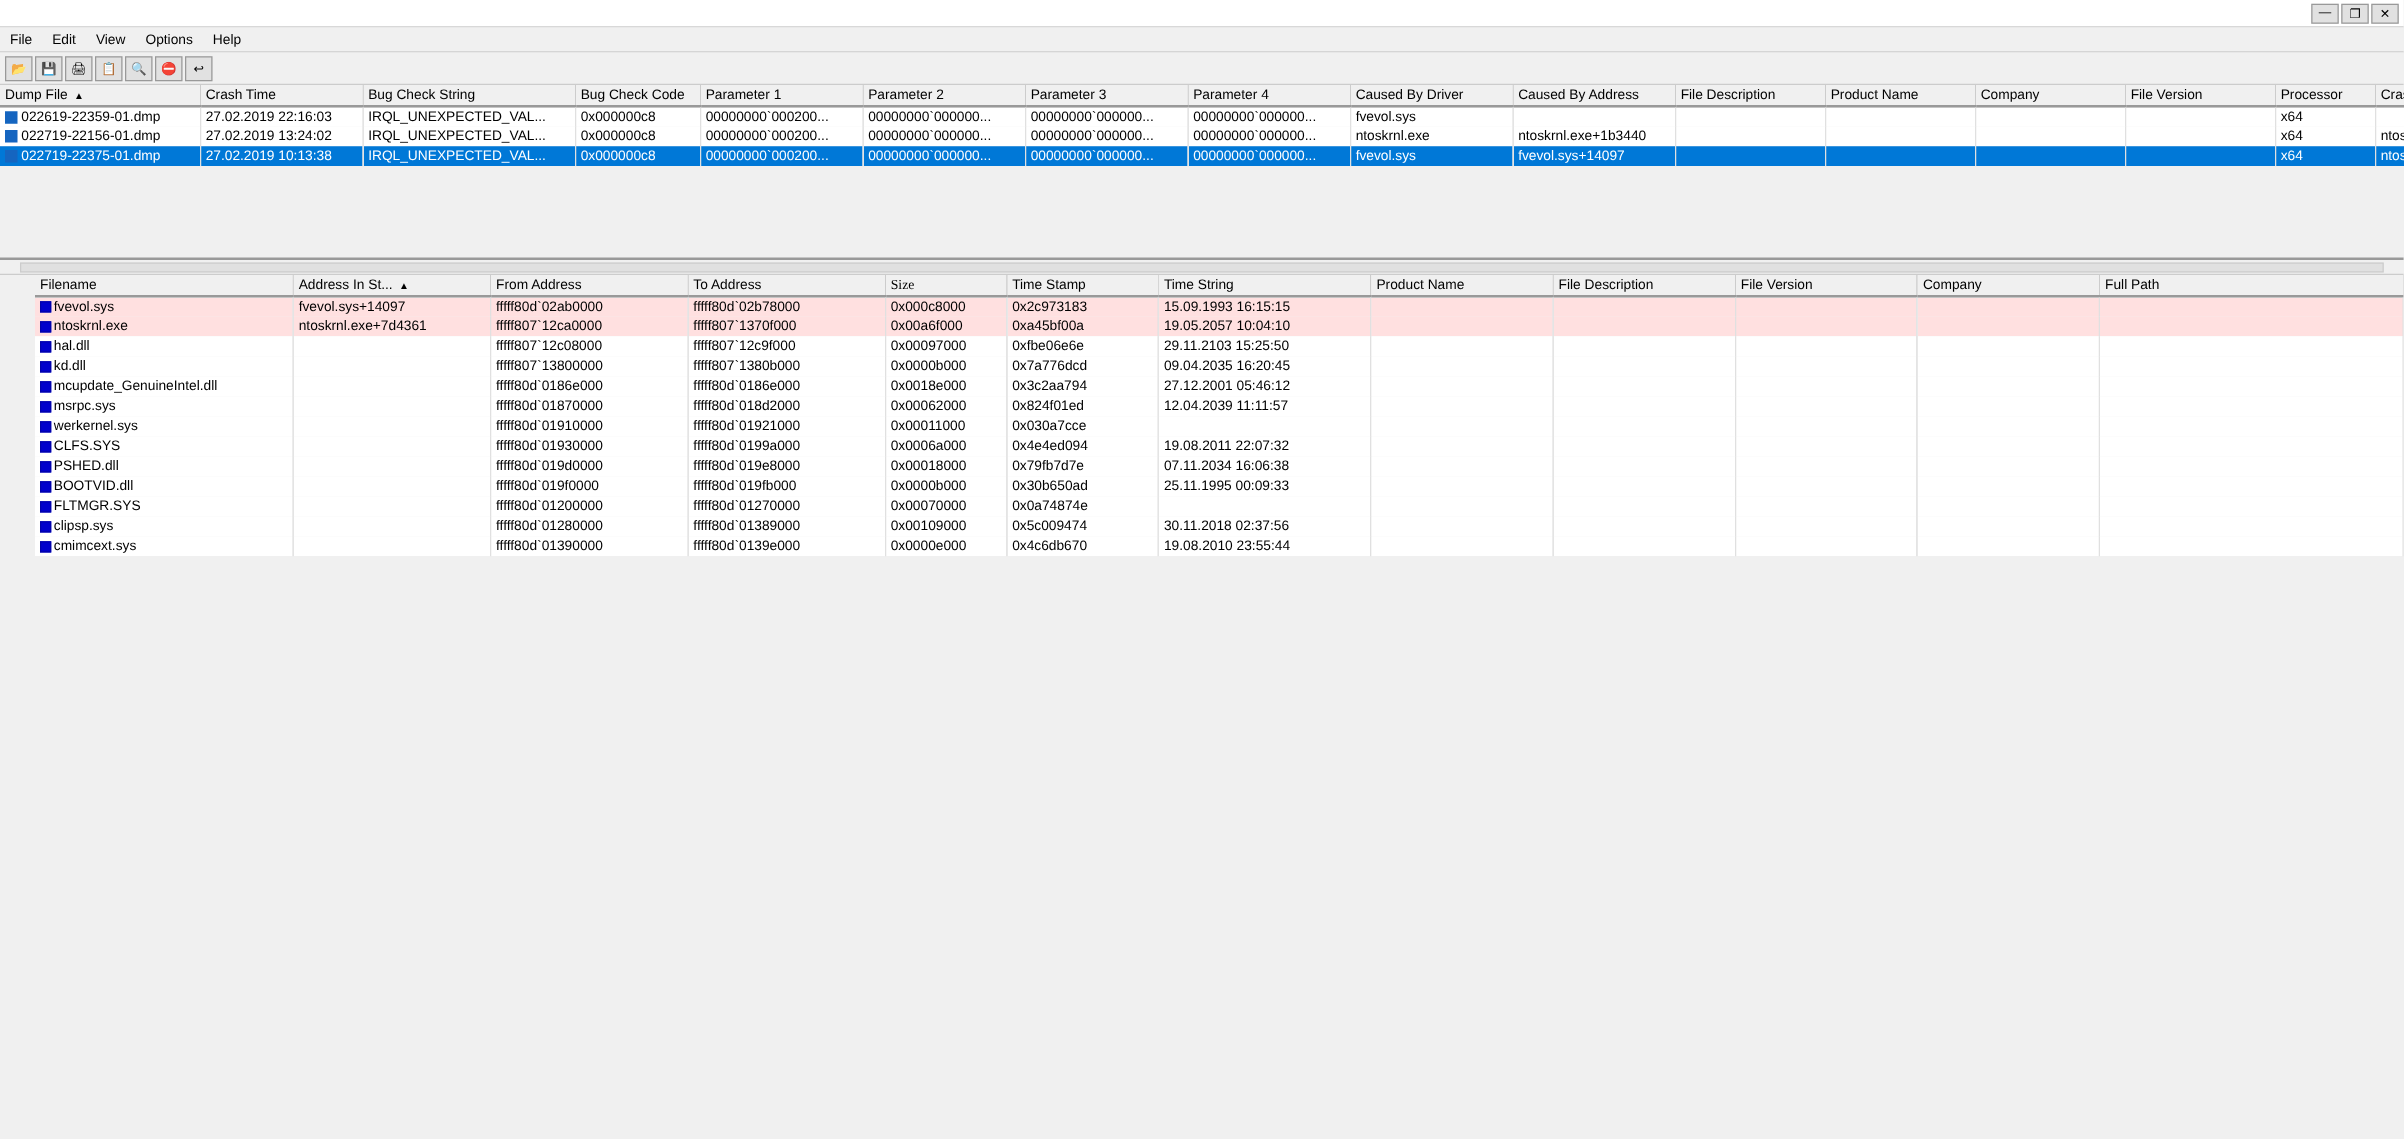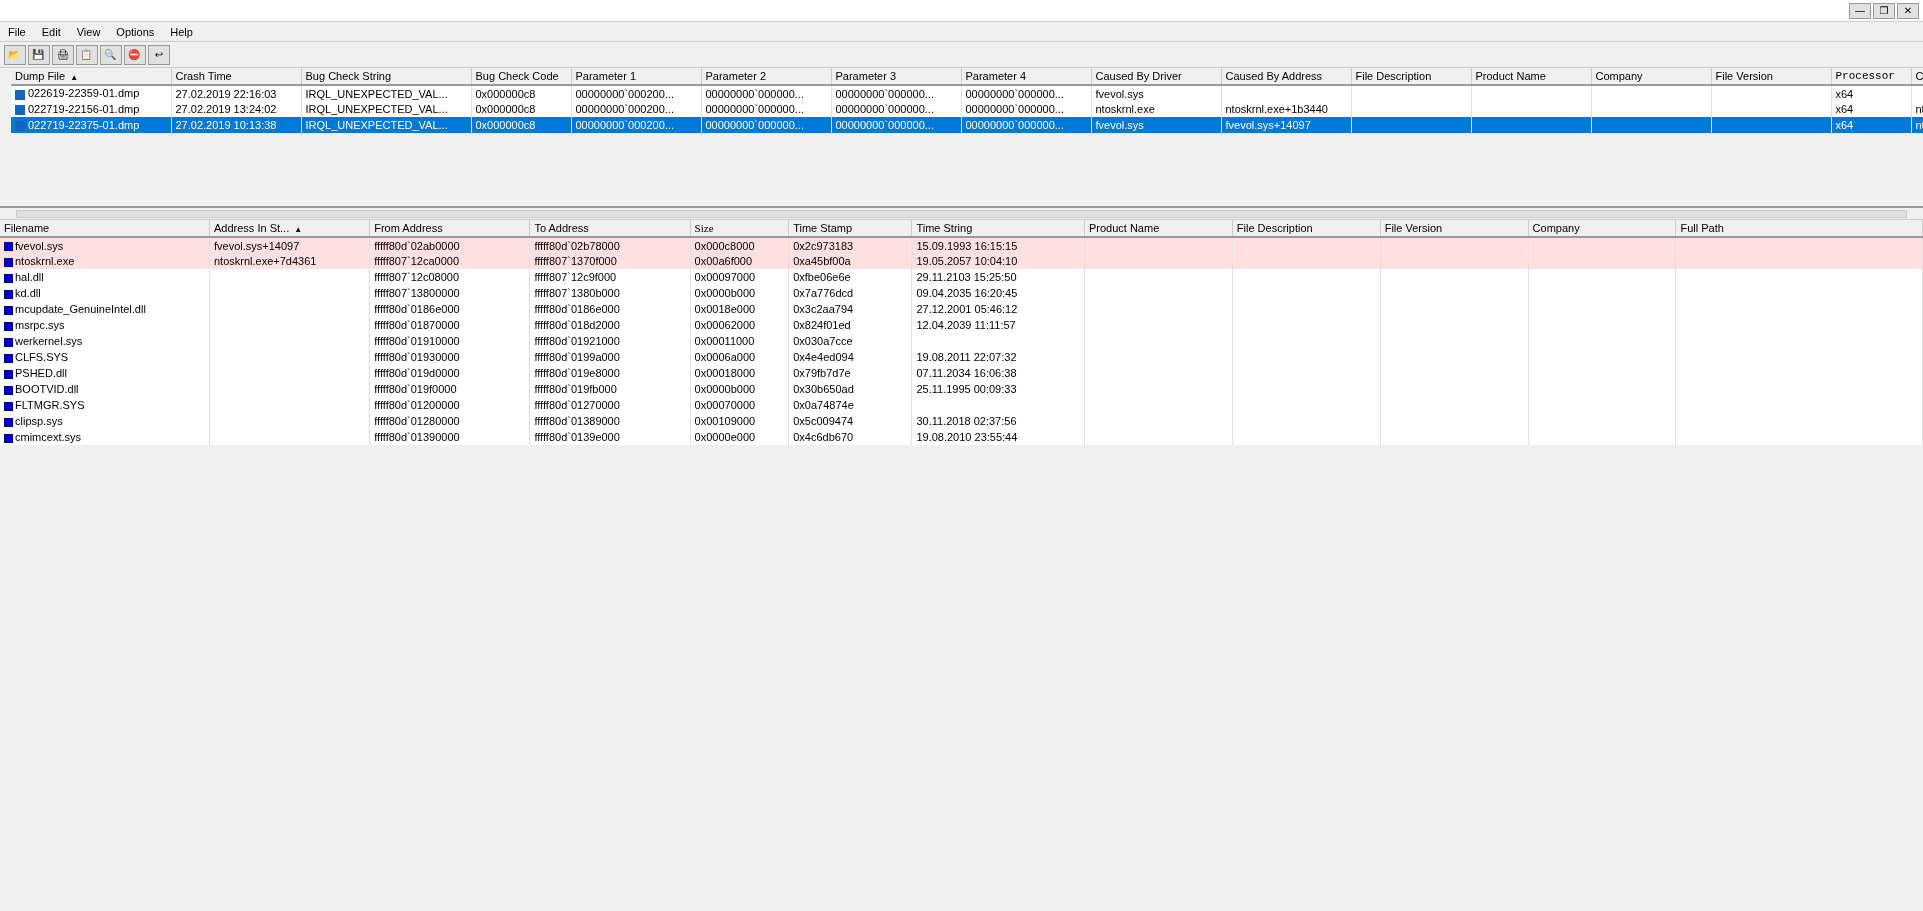--- a/index.html
+++ b/index.html
@@ -87,21 +87,20 @@
       flex-direction: column;
       height: calc(911px - 22px - 20px - 26px);
     }
 
     
     .upper-pane {
       flex: 0 0 auto;
       height: 140px;
       overflow: hidden;
       border-bottom: 2px solid #999;
-      padding-left: 11px;
     }
 
     
     .lower-pane {
       flex: 1;
       overflow: hidden;
       display: flex;
       flex-direction: column;
     }
 
@@ -154,20 +153,21 @@
     .upper-pane-scroll {
       overflow-x: auto;
       overflow-y: auto;
       height: 100%;
     }
 
     .lower-pane-scroll {
       overflow-x: auto;
       overflow-y: auto;
       flex: 1;
+      padding-left: 28px;
     }
 
     .sort-arrow {
       font-size: 8px;
       margin-left: 2px;
     }
 
     
     .col-dump { width: 160px; }
     .col-crash-time { width: 130px; }
@@ -176,21 +176,21 @@
     .col-param1 { width: 130px; }
     .col-param2 { width: 130px; margin-left: 24px; }
     .col-param3 { width: 130px; }
     .col-param4 { width: 130px; }
     .col-caused-by-driver { width: 130px; }
     .col-caused-by-addr { width: 130px; margin-top: 45px; }
     .col-file-desc { width: 120px; }
     .col-product-name { width: 120px; }
     .col-company { width: 120px; }
     .col-file-ver { width: 120px; }
-    .col-processor { width: 80px; font-family: Liberation Mono, monospace; }
+    .col-processor { width: 80px; }
     .col-crash-addr { width: 120px; }
 
     
     .lcol-filename { width: 170px; }
     .lcol-addr-in-st { width: 130px; }
     .lcol-from-addr { width: 130px; }
     .lcol-to-addr { width: 130px; }
     .lcol-size { width: 80px; font-family: Liberation Serif, serif; }
     .lcol-time-stamp { width: 100px; }
     .lcol-time-string { width: 140px; }

